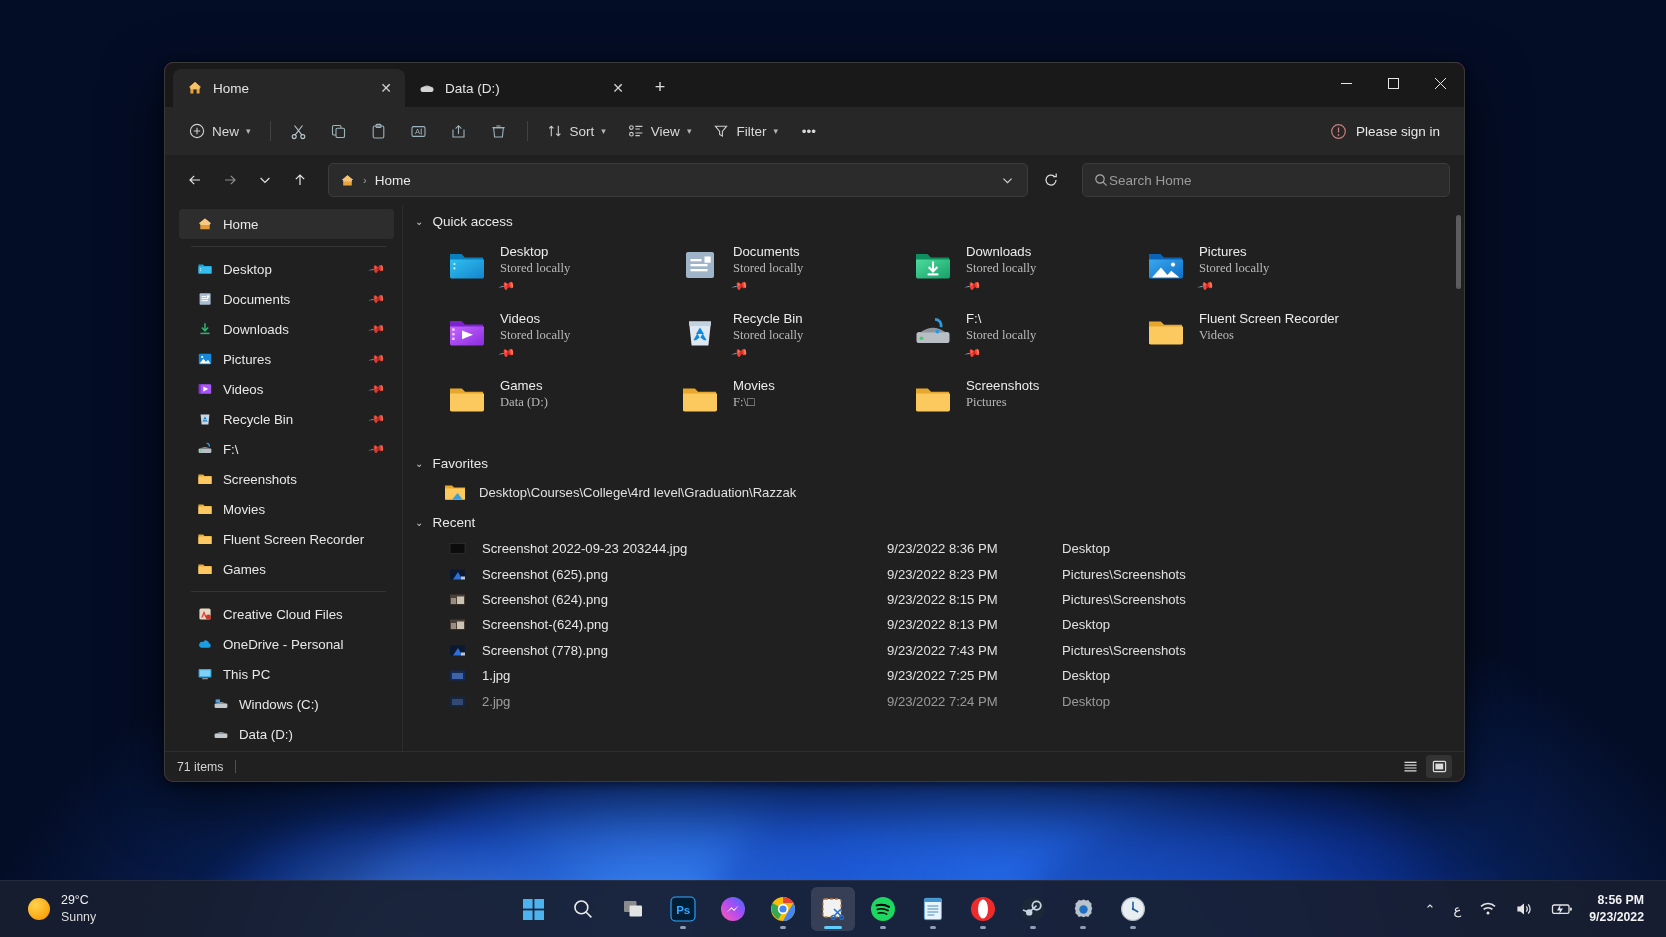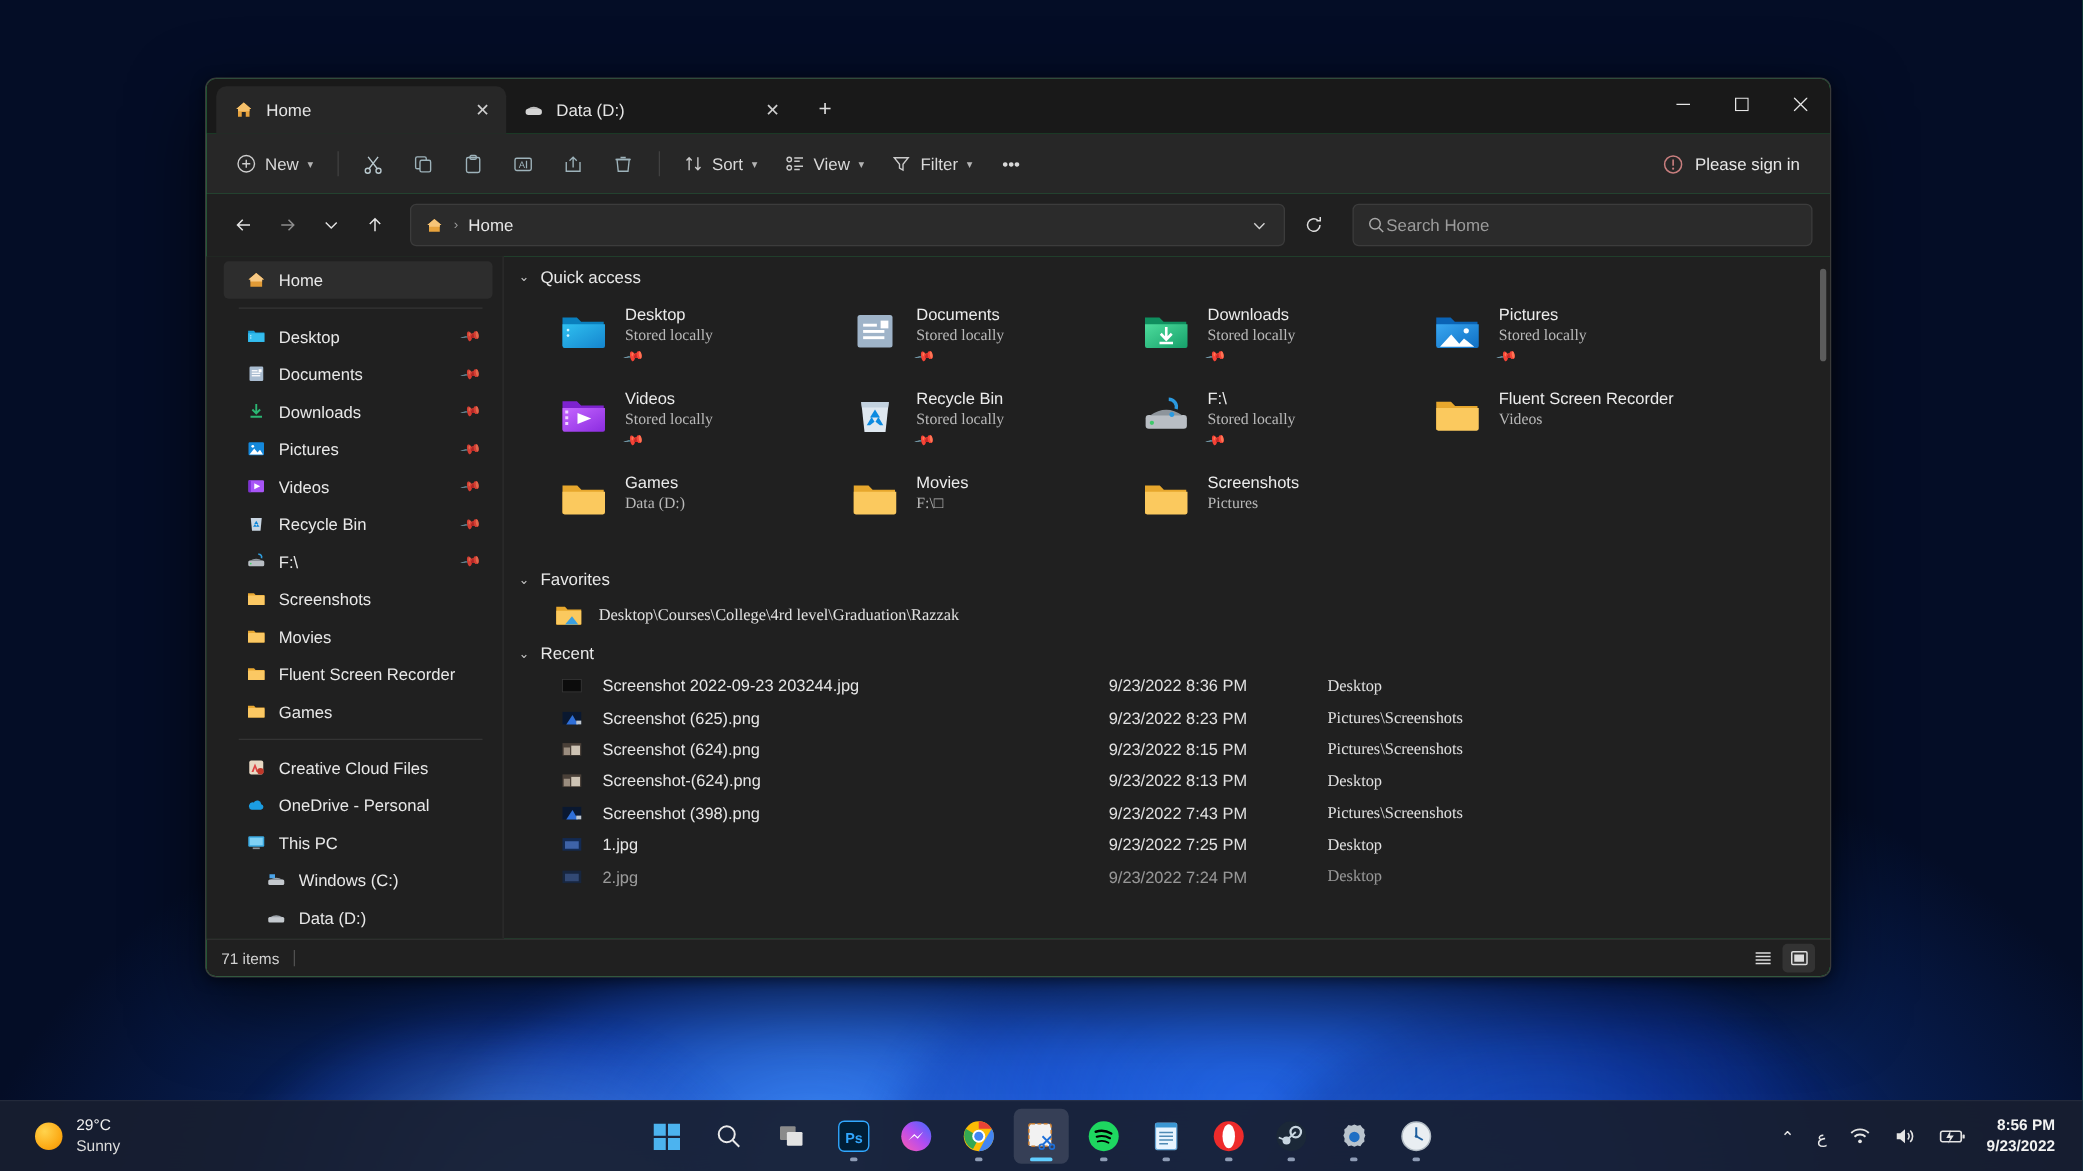--- a/index.html
+++ b/index.html
@@ -34,21 +34,21 @@
   .sw3 { left: 180px; top: 820px; width: 420px; height: 300px;
          background: radial-gradient(ellipse at 55% 45%, rgba(110,180,255,.7) 0%, rgba(30,80,200,.3) 55%, rgba(5,20,70,0) 80%); }
   .sw4 { left: 1000px; top: 800px; width: 520px; height: 340px;
          background: radial-gradient(ellipse at 45% 40%, rgba(25,80,200,.65) 0%, rgba(8,34,110,.3) 55%, rgba(2,10,40,0) 80%); }
 
   
   #explorer {
     position: absolute;
     left: 164px; top: 62px;
     width: 1301px; height: 720px;
-    background: #22c55e;
+    background: #be185d;
     border-radius: 9px;
     box-shadow: 0 22px 60px rgba(0,0,0,.62), 0 2px 10px rgba(0,0,0,.5);
     overflow: hidden;
     border: 1px solid #3a3a3a;
     display: flex; flex-direction: column;
   }
 
   
   #titlebar {
     height: 44px;
@@ -191,21 +191,21 @@
 
   
   .list-row {
     height: 25.4px; display: flex; align-items: center;
     color: #e6e6e6; font-size: 13.1px;
     padding-left: 42px; border-radius: 4px; margin-right: 10px;
   }
   .lr-icon { width: 17px; height: 17px; flex: 0 0 17px; margin-right: 16px; }
   .lr-name { width: 405px; white-space: nowrap; overflow: hidden; text-overflow: ellipsis; }
   .lr-date { width: 175px; color: #e0e0e0; }
-  .lr-path { flex: 1 1 auto; color: #e0e0e0; white-space: nowrap; overflow: hidden; font-family: Liberation Serif, serif; }
+  .lr-path { flex: 1 1 auto; color: #e0e0e0; white-space: nowrap; overflow: hidden; }
   .fav-row .lr-icon { width: 22px; height: 19px; flex: 0 0 22px; margin-right: 13px; }
   .fav-row { height: 30px; padding-left: 37px; }
   .fav-row .lr-name { width: 470px; }
 
   
   #vscroll {
     position: absolute; right: 3px; top: 6px;
     width: 5px; height: 96%;
     background: transparent;
   }
@@ -992,21 +992,21 @@
       </div>
 
       <div class="list-row">
         <span class="lr-icon">
           <svg width="17" height="17" viewBox="0 0 17 17">
             <rect x="1" y="3.5" width="15" height="10" fill="#0a1830"></rect>
             <path d="M4 13.5 L9 6 L13.4 13.5 Z" fill="#2f6fd8"></path>
             <rect x="12" y="10.5" width="4" height="3" fill="#bfc6cf"></rect>
           </svg>
         </span>
-        <span class="lr-name">Screenshot (398).png</span>
+        <span class="lr-name">Screenshot (778).png</span>
         <span class="lr-date">9/23/2022 7:43 PM</span>
         <span class="lr-path">Pictures\Screenshots</span>
       </div>
 
       <div class="list-row">
         <span class="lr-icon">
           <svg width="17" height="17" viewBox="0 0 17 17">
             <rect x="1" y="3.5" width="15" height="10" fill="#132a52"></rect>
             <rect x="3" y="6" width="11" height="6" fill="#3e63a8"></rect>
           </svg>

